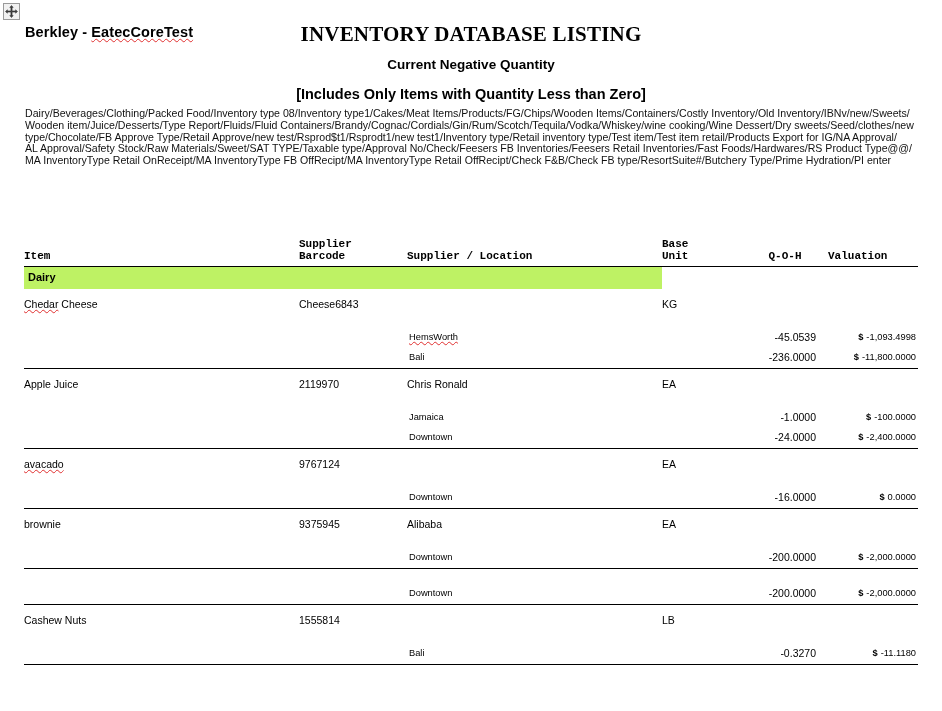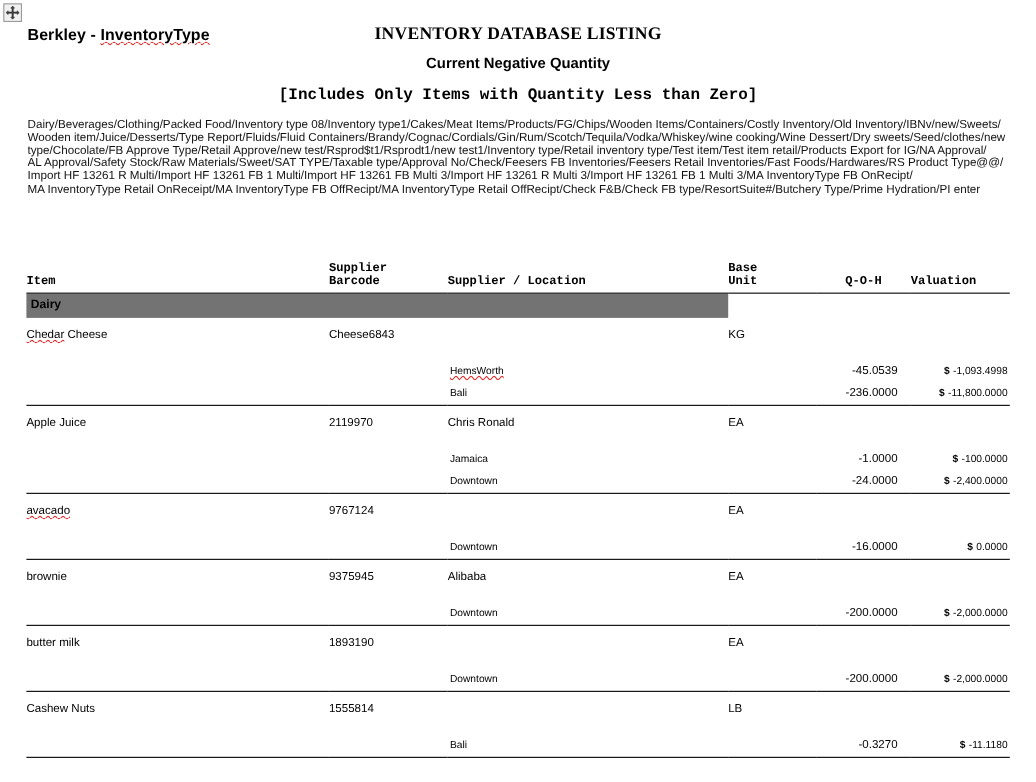--- a/index.html
+++ b/index.html
@@ -56,32 +56,32 @@
   }
   .titles {
     position: absolute;
     left: 0;
     right: 0;
     top: 22px;
     text-align: center;
   }
   .title-main {
     font-family: "Liberation Serif", serif;
-    font-size: 16px;
+    font-size: 21px;
     font-weight: bold;
     letter-spacing: .2px;
     margin: 0 0 10px 0;
   }
   .title-sub {
     font-size: 13.5px;
     font-weight: bold;
     margin: 0 0 12px 0;
   }
   .title-note {
-    font-family: Liberation Mono, monospace;
+    font-family: Liberation Sans, sans-serif;
     font-size: 14.5px;
     font-weight: bold;
     margin: 14px;
   }
 
   
   .path-block {
     position: absolute;
     left: 25px;
     top: 108px;
@@ -128,21 +128,21 @@
   th.num { text-align: center; }
   th.valuation { }
 
   tbody td {
     font-size: 10.5px;
     padding: 0;
     vertical-align: top;
     line-height: 13px;
   }
   .grp td {
-    background: #737373;
+    background: #bef264;
     font-weight: bold;
     font-size: 11px;
     padding: 4px 0 5px 4px;
     line-height: 13px;
   }
   .grp td.blank { background: transparent; }
 
   tr.item-row td { padding-top: 9px; padding-bottom: 2px; margin-top: 46px; }
   tr.loc-row td  { padding-top: 4px; padding-bottom: 3px; font-size: 9.3px; }
   tr.loc-row td.n { font-size: 10.5px; }
@@ -167,34 +167,33 @@
     <svg width="13" height="13" viewBox="0 0 13 13" aria-hidden="true">
       <path d="M6.5 0.5 L8.2 2.4 L7.1 2.4 L7.1 5.9 L10.6 5.9 L10.6 4.8 L12.5 6.5
                L10.6 8.2 L10.6 7.1 L7.1 7.1 L7.1 10.6 L8.2 10.6 L6.5 12.5
                L4.8 10.6 L5.9 10.6 L5.9 7.1 L2.4 7.1 L2.4 8.2 L0.5 6.5
                L2.4 4.8 L2.4 5.9 L5.9 5.9 L5.9 2.4 L4.8 2.4 Z" fill="#444" stroke="#222" stroke-width="0.5"></path>
     </svg>
   </span>
 </div>
 
 <div class="doc-header">
-  <div class="company-name"><span>Berkley - </span><span class="spell">InventoryType</span></div>
+  <div class="company-name"><span>Berkley - </span><span class="spell">EatecCoreTest</span></div>
   <div class="titles">
     <div class="title-main">INVENTORY DATABASE LISTING</div>
     <div class="title-sub">Current Negative Quantity</div>
     <div class="title-note">[Includes Only Items with Quantity Less than Zero]</div>
   </div>
 </div>
 
 <div class="path-block">
   <span class="ln">Dairy/Beverages/Clothing/Packed Food/Inventory type 08/Inventory type1/Cakes/Meat Items/Products/FG/Chips/Wooden Items/Containers/Costly Inventory/Old Inventory/IBNv/new/Sweets/</span>
     <span class="ln">Wooden item/Juice/Desserts/Type Report/Fluids/Fluid Containers/Brandy/Cognac/Cordials/Gin/Rum/Scotch/Tequila/Vodka/Whiskey/wine cooking/Wine Dessert/Dry sweets/Seed/clothes/new</span>
     <span class="ln">type/Chocolate/FB Approve Type/Retail Approve/new test/Rsprod$t1/Rsprodt1/new test1/Inventory type/Retail inventory type/Test item/Test item retail/Products Export for IG/NA Approval/</span>
     <span class="ln">AL Approval/Safety Stock/Raw Materials/Sweet/SAT TYPE/Taxable type/Approval No/Check/Feesers FB Inventories/Feesers Retail Inventories/Fast Foods/Hardwares/RS Product Type@@/</span>
-    <span class="ln">Import HF 13261 R Multi/Import HF 13261 FB 1 Multi/Import HF 13261 FB Multi 3/Import HF 13261 R Multi 3/Import HF 13261 FB 1 Multi 3/MA InventoryType FB OnRecipt/</span>
     <span class="ln">MA InventoryType Retail OnReceipt/MA InventoryType FB OffRecipt/MA InventoryType Retail OffRecipt/Check F&amp;B/Check FB type/ResortSuite#/Butchery Type/Prime Hydration/PI enter</span>
 </div>
 
 <div class="grid">
   <table>
     <colgroup>
       <col class="c-item">
         <col class="c-code">
         <col class="c-sup">
       <col class="c-unit">
@@ -319,28 +318,20 @@
           <td></td>
           <td></td>
           <td class="loc">Downtown</td>
           <td></td>
           <td class="n">-200.0000</td>
           <td class="v"><span class="cur">$</span>-2,000.0000</td>
         </tr>
         <tr class="rule">
           <td colspan="6"></td>
         </tr>
-        <tr class="item-row">
-          <td>butter milk</td>
-          <td>1893190</td>
-          <td></td>
-          <td>EA</td>
-          <td class="n"></td>
-          <td class="v"></td>
-        </tr>
         <tr class="pad-row">
           <td colspan="6"></td>
         </tr>
         <tr class="loc-row">
           <td></td>
           <td></td>
           <td class="loc">Downtown</td>
           <td></td>
           <td class="n">-200.0000</td>
           <td class="v"><span class="cur">$</span>-2,000.0000</td>

